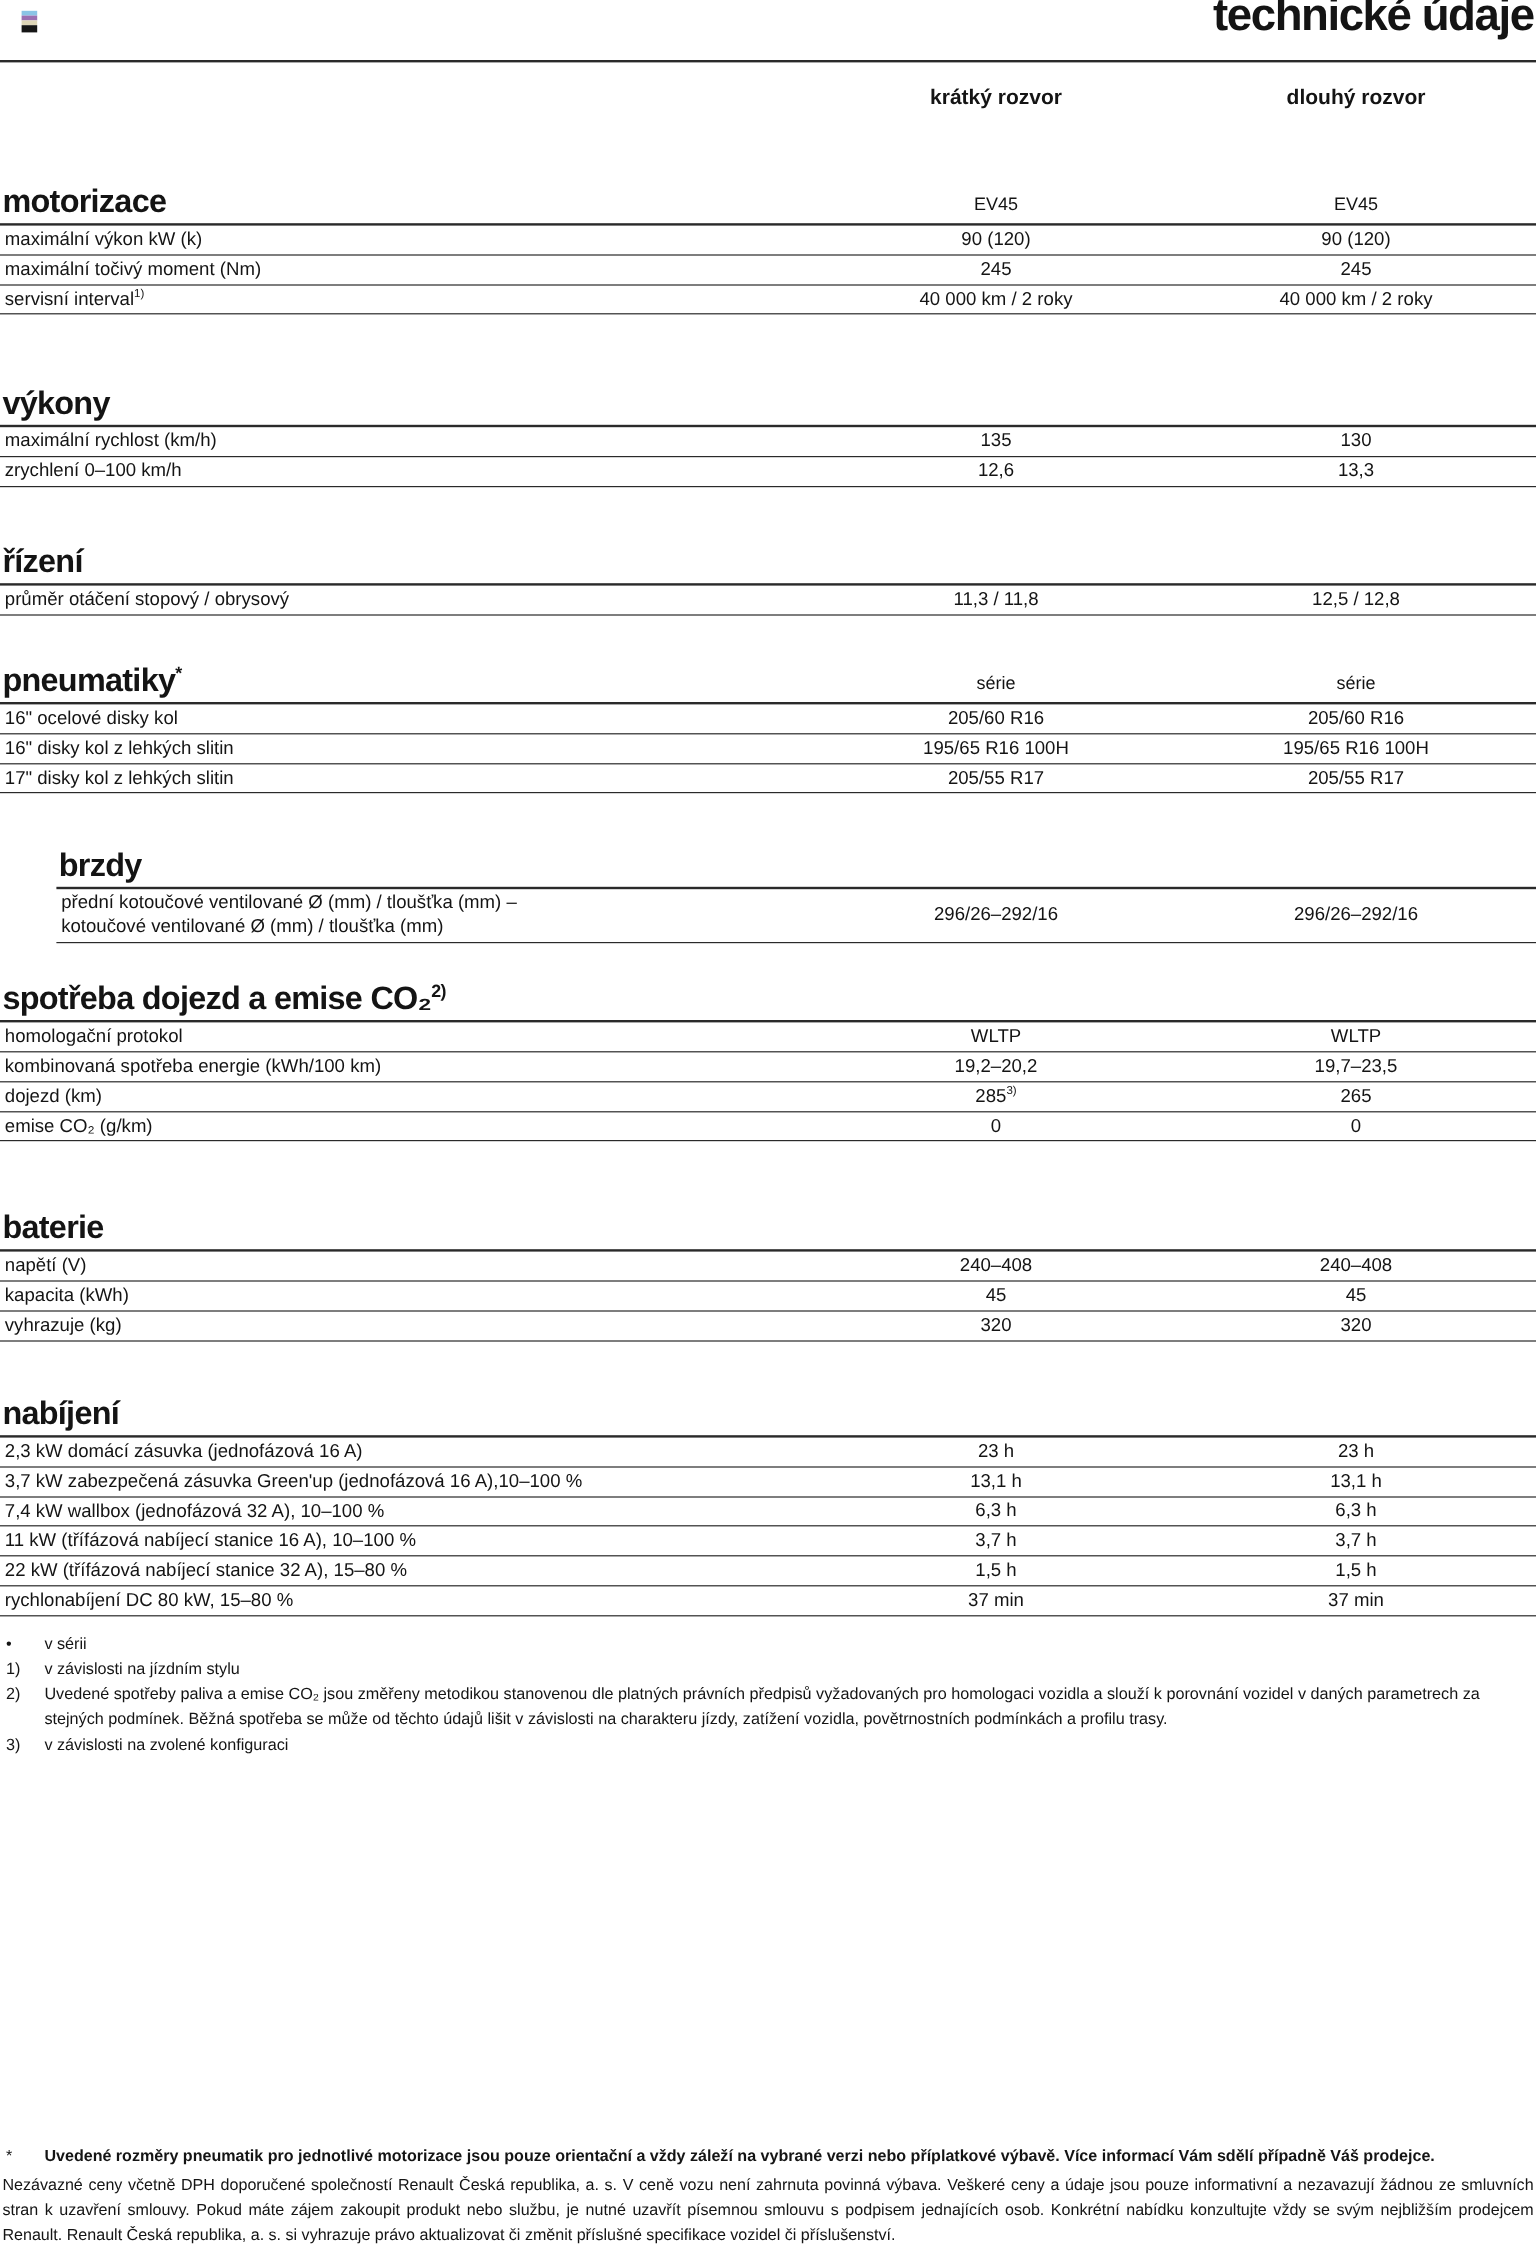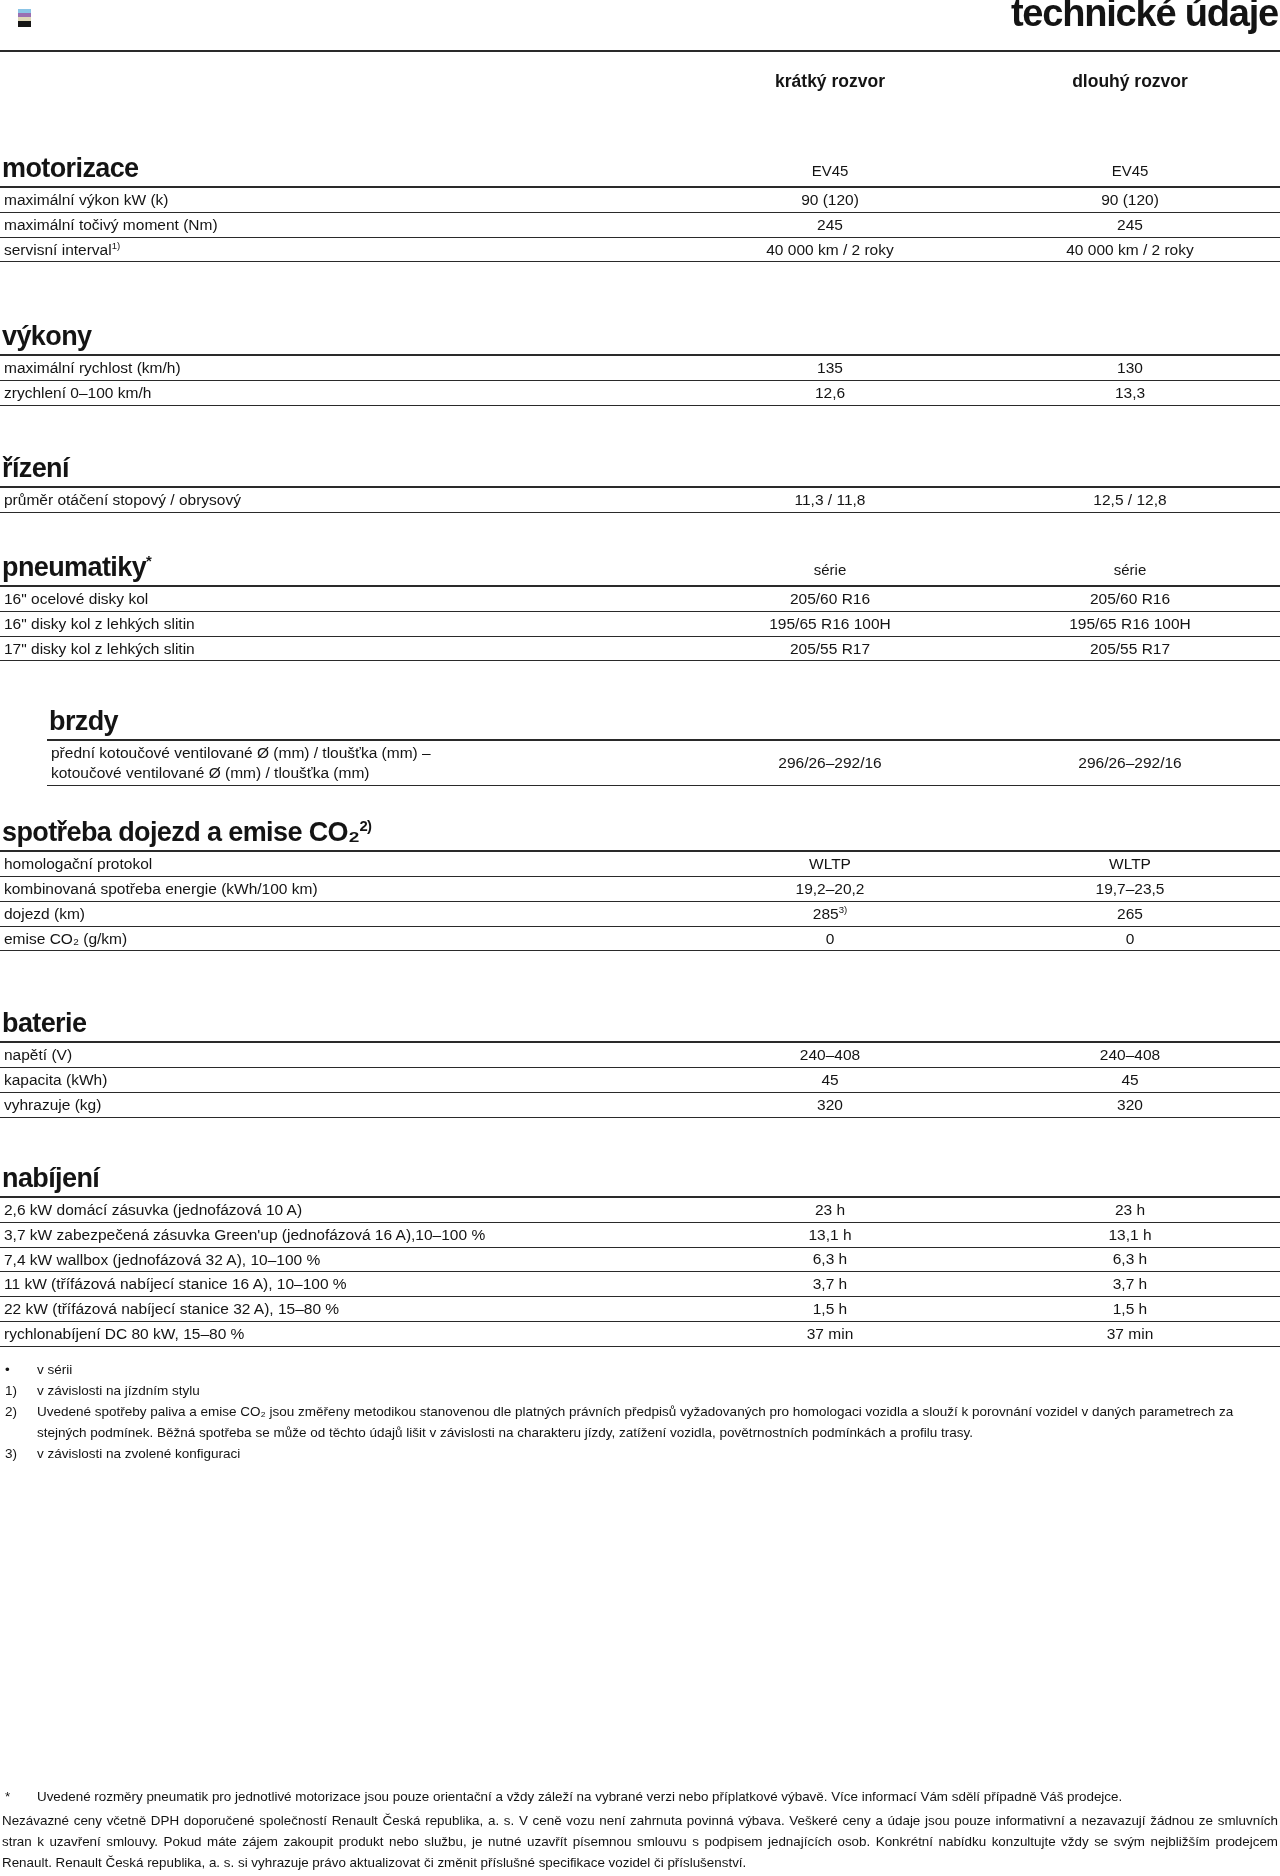--- a/index.html
+++ b/index.html
@@ -46,21 +46,21 @@
   #sections section:nth-of-type(8){margin-top:34px;}
   
   #footnotes{margin-top:12px;}
   .fn{display:flex;font-size:13.5px;line-height:21px;}
   .fn-marker{width:37px;flex:none;padding-left:5px;box-sizing:border-box;}
   .fn-text{flex:1;padding-right:4px;}
   
   .disclaimer{margin-top:322px;font-size:13.4px;line-height:21px;}
   .star{display:flex;}
   .star-marker{width:37px;flex:none;padding-left:5px;box-sizing:border-box;}
-  .star-text{flex:1;text-align:justify;padding-right:2px;}
+  .star-text{flex:1;text-align:justify;padding-right:2px;font-weight:bold;}
   .legal{margin-top:3px;padding:0 2px;text-align:justify;}
 </style>
 </head>
 <body>
 
 <header class="top">
   <div class="brand" aria-hidden="true">
     <i class="s1"></i>
       <i class="s2"></i>
       <i class="s3"></i>
@@ -294,21 +294,21 @@
 
   <section class="section">
     <div class="sec-head">
       <h2 class="sec-title"><span class="t">nabíjení</span><sup class="hsup"></sup></h2>
       <div class="cell sec-col1"></div>
       <div class="cell sec-col2"></div>
     </div>
     <div class="sec-table">
   <div class="row">
     <div class="row-label">
-      <span class="l1"><span class="lt">2,6 kW domácí zásuvka (jednofázová 10 A)</span><sup class="lsup"></sup></span>
+      <span class="l1"><span class="lt">2,3 kW domácí zásuvka (jednofázová 16 A)</span><sup class="lsup"></sup></span>
       <span class="l2"></span>
     </div>
     <div class="cell val v1"><span class="vt">23 h</span><sup class="vsup"></sup></div>
     <div class="cell val v2">23 h</div>
   </div>
 
   <div class="row">
     <div class="row-label">
       <span class="l1"><span class="lt">3,7 kW zabezpečená zásuvka Green'up (jednofázová 16 A),10–100 %</span><sup class="lsup"></sup></span>
       <span class="l2"></span>

